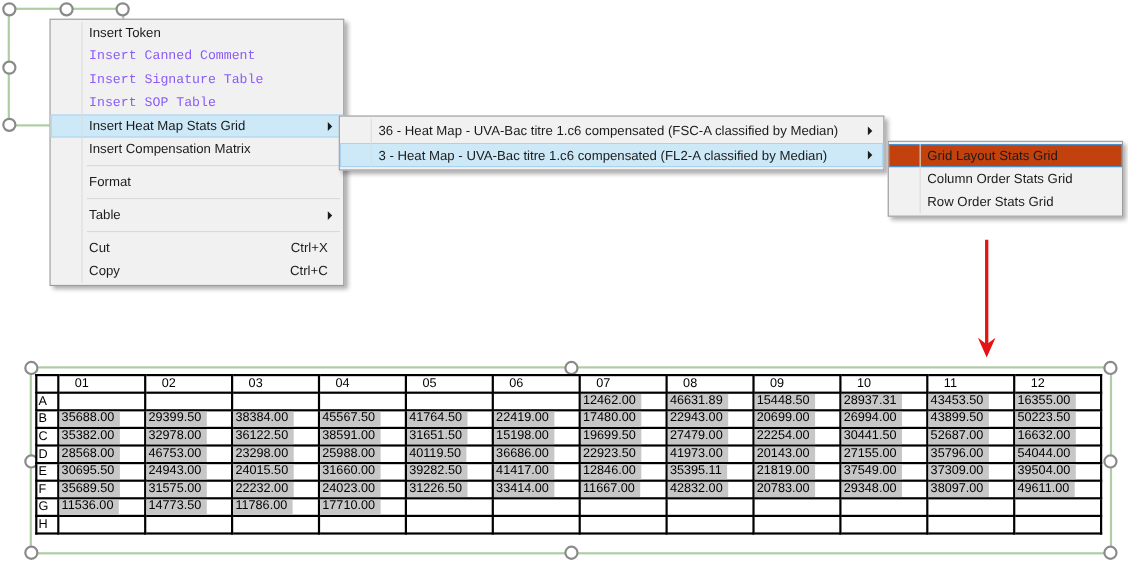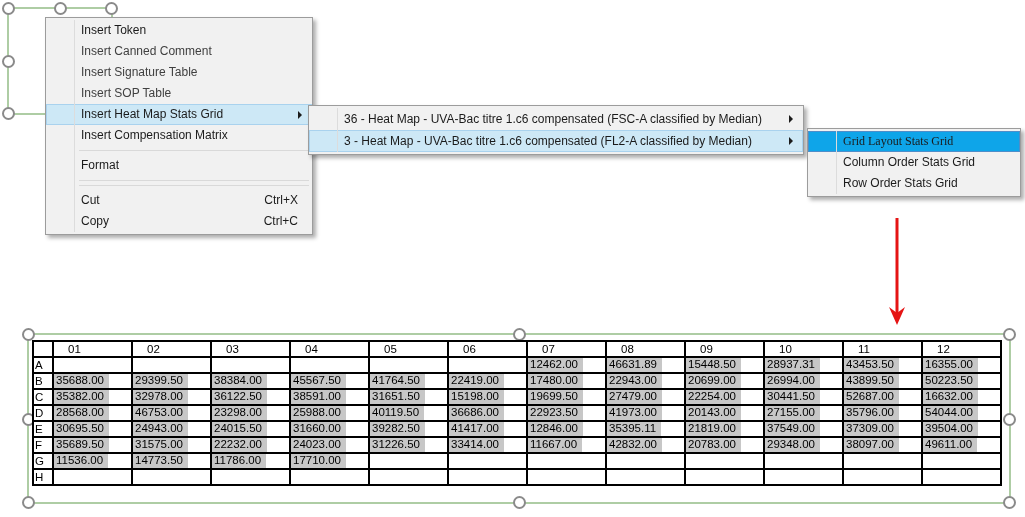--- a/index.html
+++ b/index.html
@@ -21,23 +21,23 @@
   .h-bl{left:-7px;bottom:-7px}.h-bm{left:calc(50% - 6px);bottom:-7px}.h-br{right:-7px;bottom:-7px}
 
   
   .menu{
     position:absolute;background:#f1f1f1;border:1px solid #9c9c9c;
     box-shadow:3px 3px 4px rgba(0,0,0,.32);padding:2px 0;box-sizing:border-box;
     font-size:12px;color:#1b1b1b;
   }
   .menu .gutter{position:absolute;left:28px;top:2px;bottom:2px;width:1px;background:#dcdcdc;z-index:2;}
   .mi{position:relative;height:21px;line-height:21px;padding-left:35px;white-space:nowrap;}
-  .mi.dis{color:#404040;}
+  .mi.dis{color:#8b5cf6;font-family:Liberation Mono, monospace;}
   .mi.hi{background:#cde8f6;box-shadow:inset 0 0 0 1px #a9d2ee;}
-  .mi.sel{background:#0ea5e9;box-shadow:inset 0 0 0 1px #4e8ec9;font-family:Liberation Serif, serif;}
+  .mi.sel{background:#c2410c;box-shadow:inset 0 0 0 1px #4e8ec9;}
   .mi .sc{position:absolute;right:14px;top:0;}
   .mi .arr{
     position:absolute;right:10px;top:50%;margin-top:-4px;width:0;height:0;
     border-left:4px solid #1b1b1b;border-top:4px solid transparent;border-bottom:4px solid transparent;
   }
   .sep{height:1px;background:#d9d9d9;margin:4px 3px 4px 33px;}
 
   #main-menu{left:45px;top:17px;width:268px;z-index:10;}
   #sub-menu{left:308px;top:105px;width:496px;z-index:11;}
   #sub-menu .mi{height:22px;line-height:22px;}
@@ -76,20 +76,21 @@
   <div class="items" id="menu-items">
       <div class="mi"><span class="lab">Insert Token</span></div>
       <div class="mi dis"><span class="lab">Insert Canned Comment</span></div>
       <div class="mi dis"><span class="lab">Insert Signature Table</span></div>
       <div class="mi dis"><span class="lab">Insert SOP Table</span></div>
       <div class="mi hi"><span class="lab">Insert Heat Map Stats Grid</span><span class="arr"></span></div>
       <div class="mi"><span class="lab">Insert Compensation Matrix</span></div>
       <div class="sep"></div>
       <div class="mi"><span class="lab">Format</span></div>
       <div class="sep"></div>
+      <div class="mi"><span class="lab">Table</span><span class="arr"></span></div>
       <div class="sep"></div>
       <div class="mi"><span class="lab">Cut</span><span class="sc">Ctrl+X</span></div>
       <div class="mi"><span class="lab">Copy</span><span class="sc">Ctrl+C</span></div>
     </div>
 </div>
 
 <div class="menu" id="sub-menu">
   <div class="gutter"></div>
   <div class="items" id="submenu-items">
       <div class="mi"><span class="lab">36 - Heat Map - UVA-Bac titre 1.c6 compensated (FSC-A classified by Median)</span><span class="arr"></span></div>

